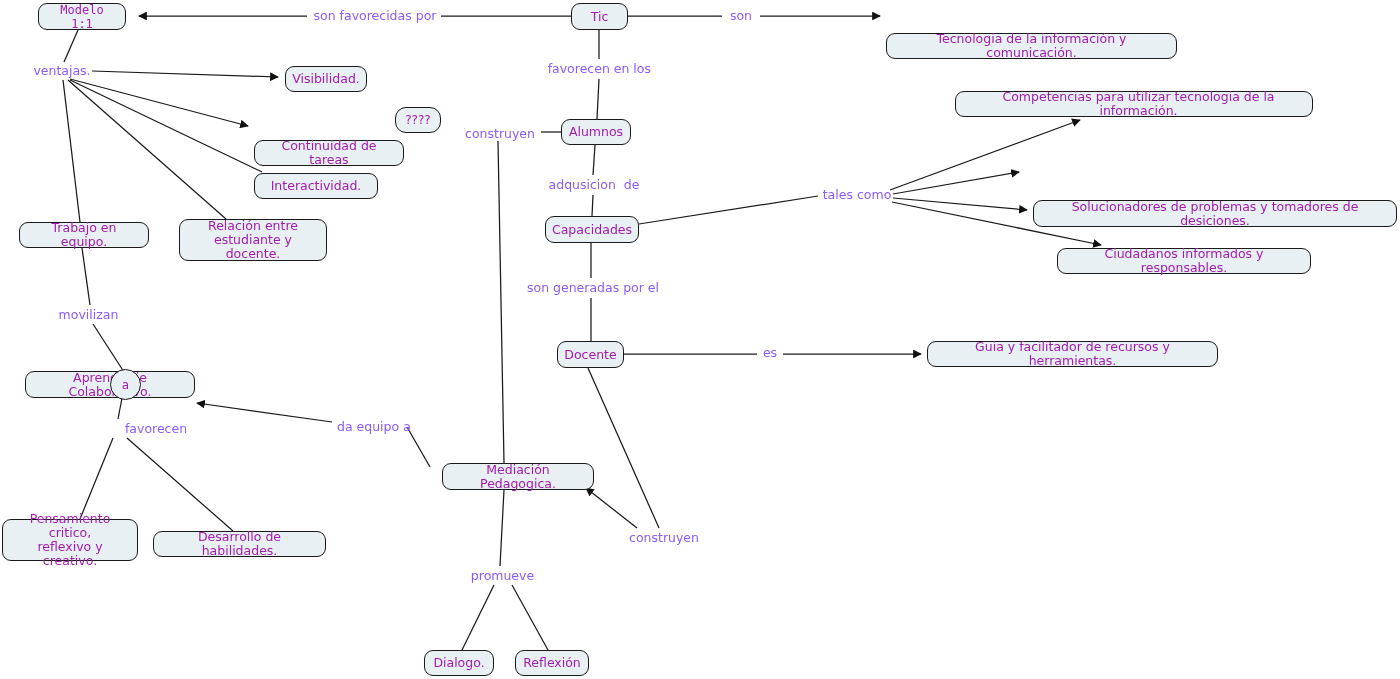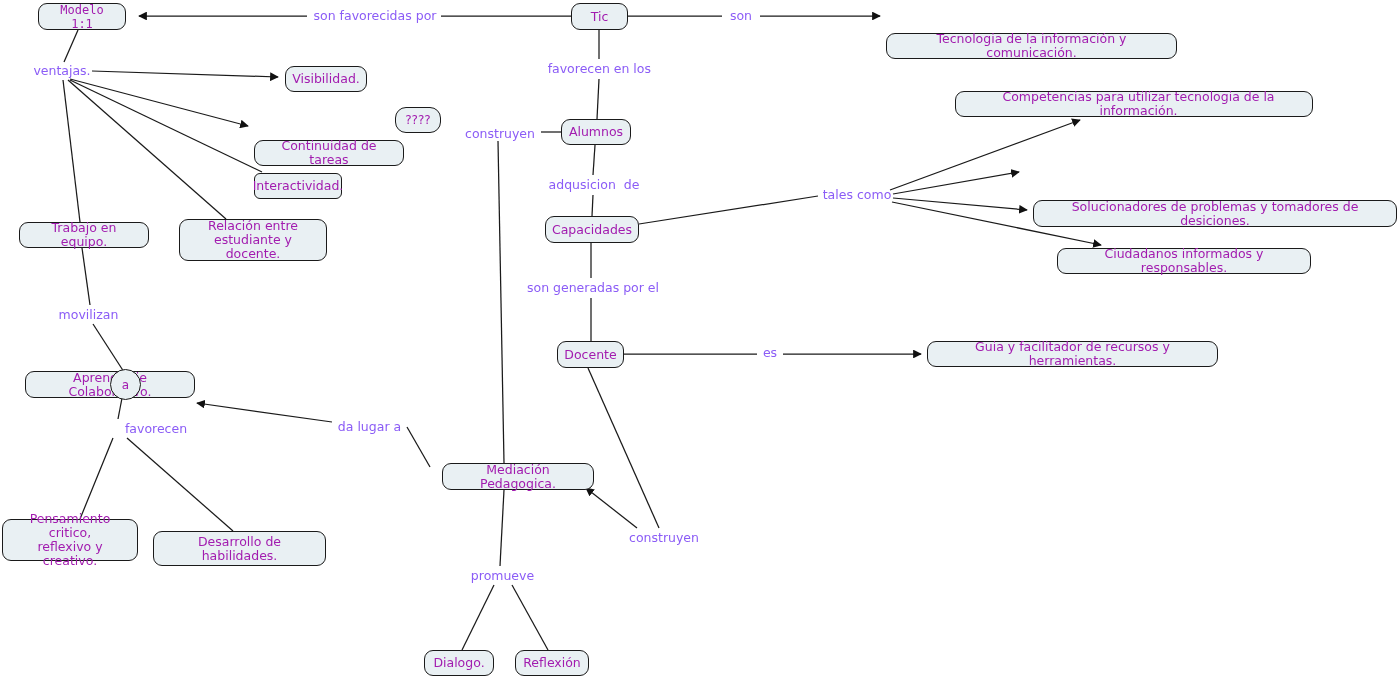--- a/index.html
+++ b/index.html
@@ -143,21 +143,21 @@
   <div class="node z-mid" style="left:571px; top:3px; width:57px; height:27px;">Tic</div>
 
   <div class="node z-mid" style="left:886px; top:17px; width:291px; height:26px;margin-top:16px;">Tecnologia de la información y comunicación.</div>
 
   <div class="node z-mid" style="left:285px; top:66px; width:82px; height:26px;">Visibilidad.</div>
 
   <div class="node z-mid" style="left:254px; top:120px; width:150px; height:26px;margin-top:20px;">Continuidad de tareas</div>
 
   <div class="node small z-top" style="left:395px; top:107px; width:46px; height:26px;">????</div>
 
-  <div class="node z-mid" style="left:254px; top:173px; width:88px; height:26px;border-radius:6px;">Interactividad.</div>
+  <div class="node z-mid" style="left:254px; top:173px; width:124px; height:26px;">Interactividad.</div>
 
   <div class="node z-mid" style="left:19px; top:222px; width:130px; height:26px;">Trabajo en equipo.</div>
 
   <div class="node z-mid" style="left:179px; top:219px; width:148px; height:42px;">Relación entre
 estudiante y docente.</div>
 
   <div class="node z-mid" style="left:561px; top:119px; width:70px; height:26px;">Alumnos</div>
 
   <div class="node z-mid" style="left:545px; top:216px; width:94px; height:27px;">Capacidades</div>
 
@@ -172,21 +172,21 @@
 
   <div class="node z-mid" style="left:1057px; top:248px; width:254px; height:26px;">Ciudadanos informados y responsables.</div>
 
   <div class="node z-mid" style="left:25px; top:371px; width:170px; height:27px;">Aprendizaje Colaborativo.</div>
 
   <div class="node tiny z-top" style="left:110px; top:369px; width:31px; height:31px;">a</div>
 
   <div class="node z-mid" style="left:2px; top:519px; width:136px; height:42px;">Pensamiento critico,
 reflexivo y creativo.</div>
 
-  <div class="node z-mid" style="left:153px; top:531px; width:173px; height:35px;">Desarrollo de habilidades.</div>
+  <div class="node z-mid" style="left:153px; top:531px; width:173px; height:26px;">Desarrollo de habilidades.</div>
 
   <div class="node z-mid" style="left:428px; top:463px; width:152px; height:27px;margin-left:14px;">Mediación Pedagogica.</div>
 
   <div class="node z-mid" style="left:424px; top:650px; width:70px; height:26px;">Dialogo.</div>
 
   <div class="node z-mid" style="left:515px; top:650px; width:74px; height:26px;">Reflexión</div>
 
   <div class="link-label z-lbl" style="left:312px; top:9px; width:126px;">son favorecidas por</div>
 
   <div class="link-label z-lbl" style="left:727px; top:9px; width:28px;">son</div>
@@ -200,21 +200,21 @@
   <div class="link-label z-lbl" style="left:548px; top:178px; width:92px;">adqusicion  de</div>
 
   <div class="link-label z-lbl" style="left:822px; top:188px; width:70px;">tales como</div>
 
   <div class="link-label z-lbl" style="left:527px; top:281px; width:132px;">son generadas por el</div>
 
   <div class="link-label z-lbl" style="left:57px; top:308px; width:63px;">movilizan</div>
 
   <div class="link-label z-lbl" style="left:761px; top:346px; width:18px;">es</div>
 
-  <div class="link-label z-lbl" style="left:337px; top:420px; width:65px;">da lugar a</div>
+  <div class="link-label z-lbl" style="left:337px; top:420px; width:65px;">da equipo a</div>
 
   <div class="link-label z-lbl" style="left:87px; top:422px; width:66px;margin-left:36px;">favorecen</div>
 
   <div class="link-label z-lbl" style="left:628px; top:531px; width:72px;">construyen</div>
 
   <div class="link-label z-lbl" style="left:470px; top:569px; width:65px;">promueve</div>
 
 </div>
 
 </body></html>

